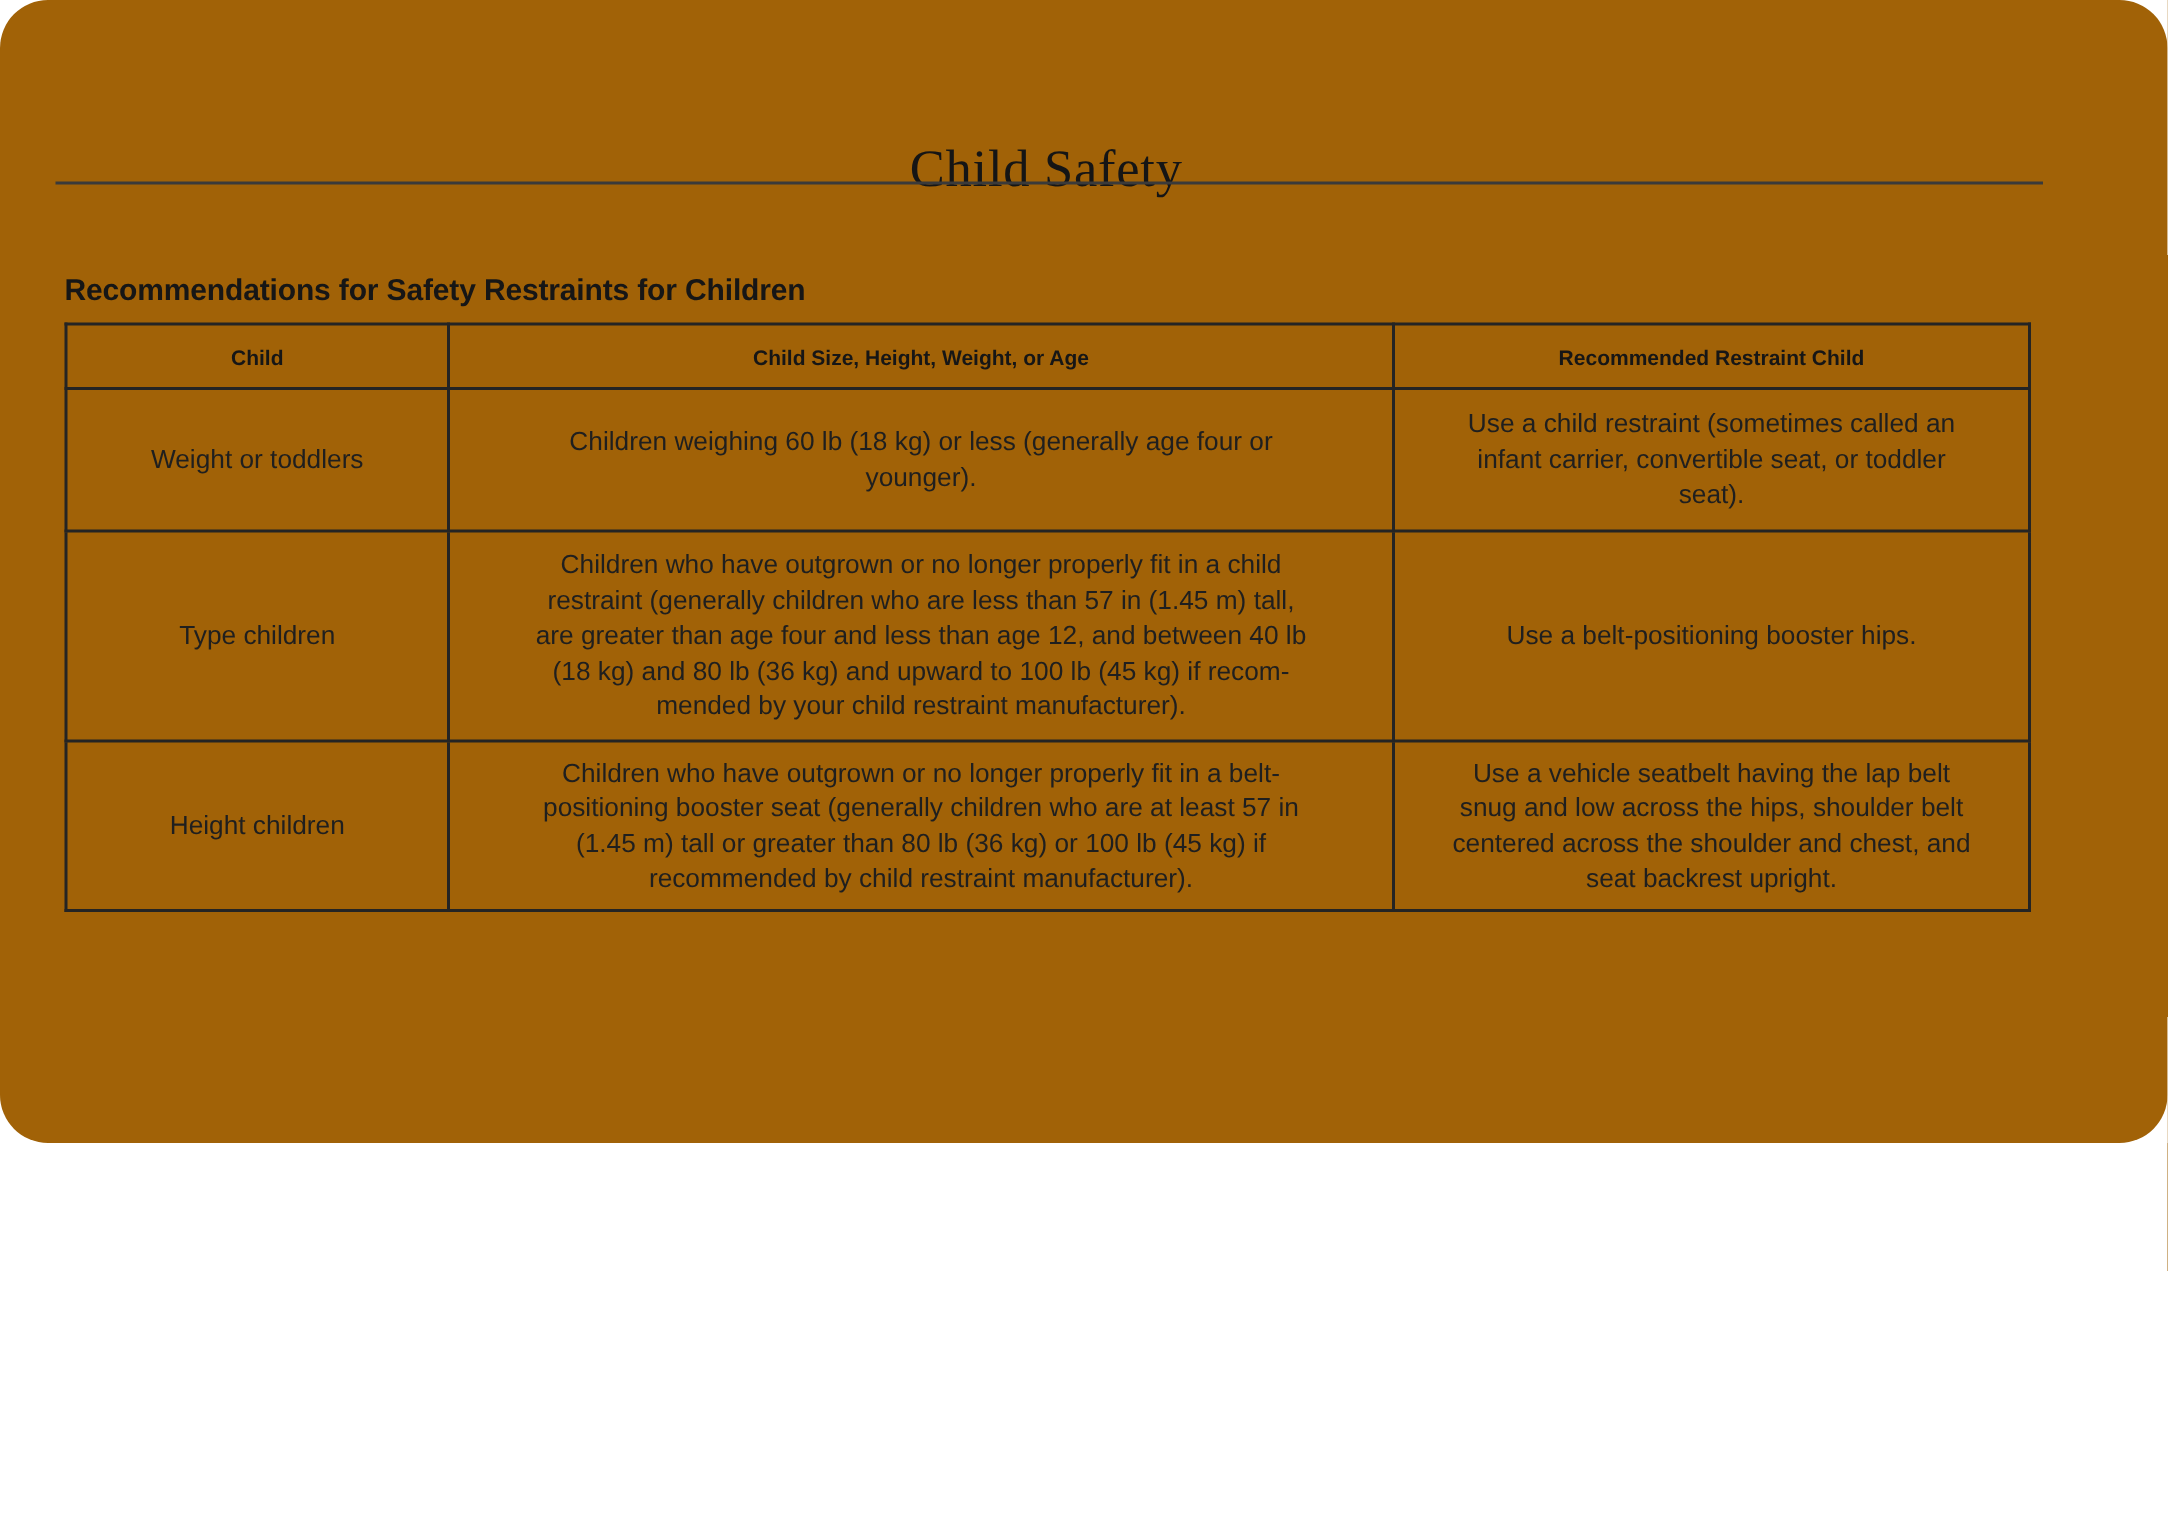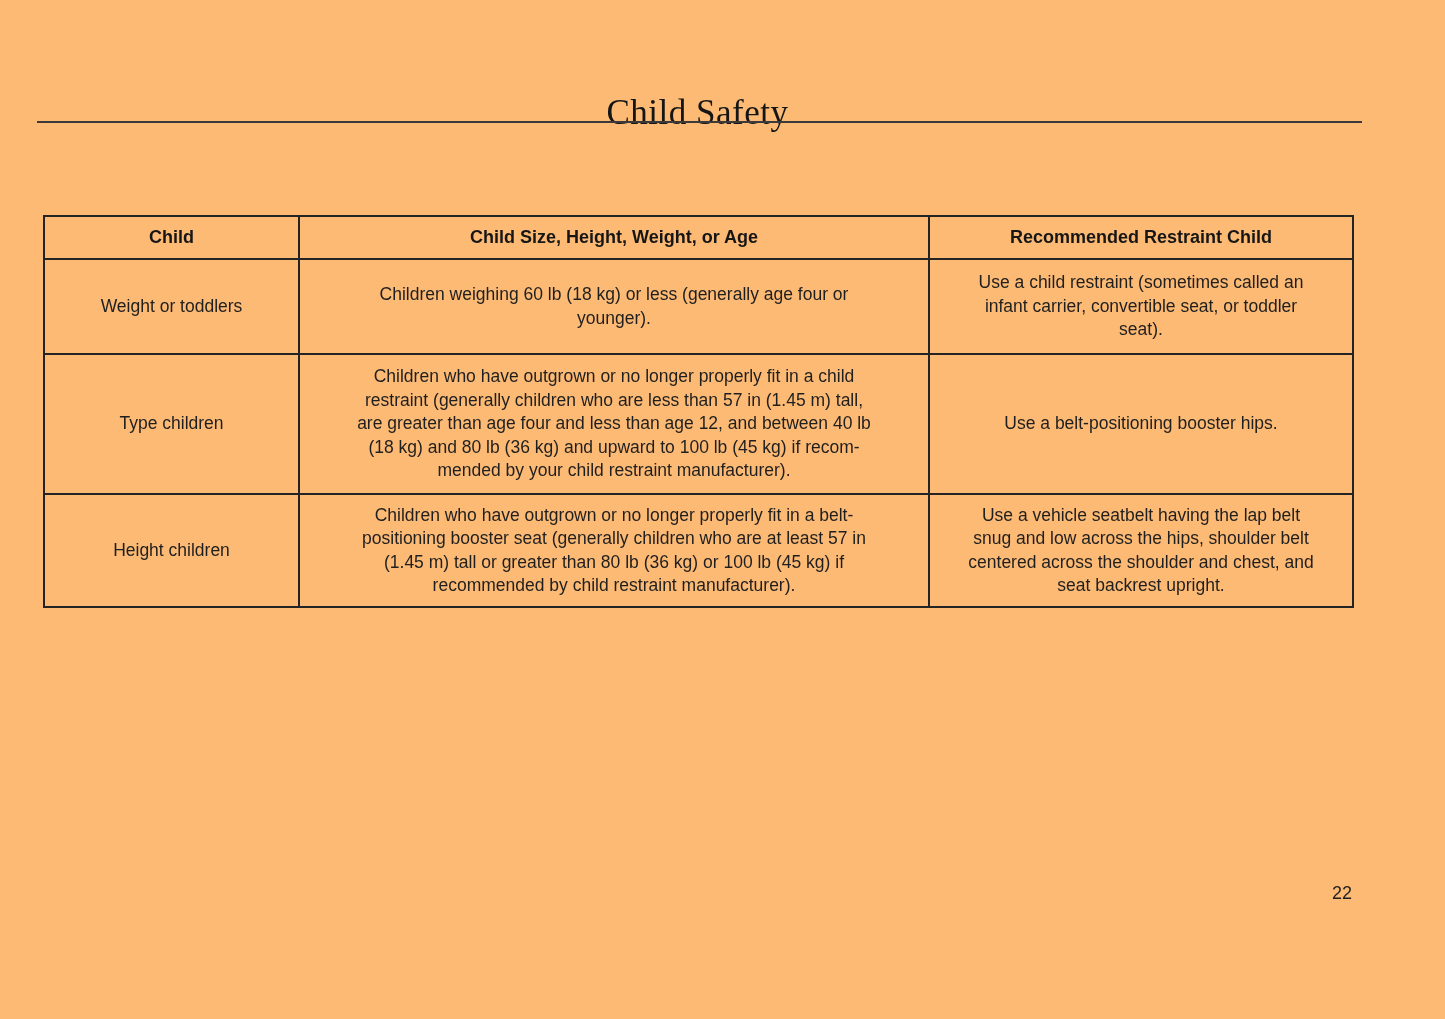--- a/index.html
+++ b/index.html
@@ -3,25 +3,26 @@
 <meta charset="utf-8">
 <style>
   html, body {
     margin: 0;
     padding: 0;
     background: #ffffff;
   }
   .doc {
     position: relative;
     width: 1445px;
-    height: 1019px;
-    background: #fdba74;
+    height: 762px;
+    background: #a16207;
     font-family: "Liberation Sans", "DejaVu Sans", sans-serif;
     color: #1c1c1c;
     overflow: hidden;
+    border-radius: 32px;
   }
   .title {
     position: absolute;
     left: 43px;
     top: 70px;
     width: 1309px;
     text-align: center;
     font-family: "Liberation Serif", "DejaVu Serif", serif;
     font-size: 35px;
     font-weight: 500;
@@ -55,21 +56,21 @@
   }
   .restraints th,
   .restraints td {
     border: 2px solid #242424;
     text-align: center;
     vertical-align: middle;
     padding: 2px 4px;
     overflow: hidden;
   }
   .restraints th {
-    font-size: 18px;
+    font-size: 14px;
     font-weight: bold;
     height: 37px;
     color: #161616;
   }
   .restraints td {
     font-size: 17.5px;
     line-height: 23.5px;
     white-space: pre-line;
     color: #1f1f1f;
   }
@@ -91,20 +92,21 @@
 </style>
 </head>
 <body>
 
 <div class="doc">
 
   <h1 class="title">Child Safety</h1>
 
   <div class="title-rule"></div>
 
+  <h2 class="section-heading">Recommendations for Safety Restraints for Children</h2>
 
   <table class="restraints">
     <colgroup>
       <col class="col-child">
       <col class="col-size">
       <col class="col-restraint">
     </colgroup>
     <thead>
       <tr>
         <th>Child</th>

